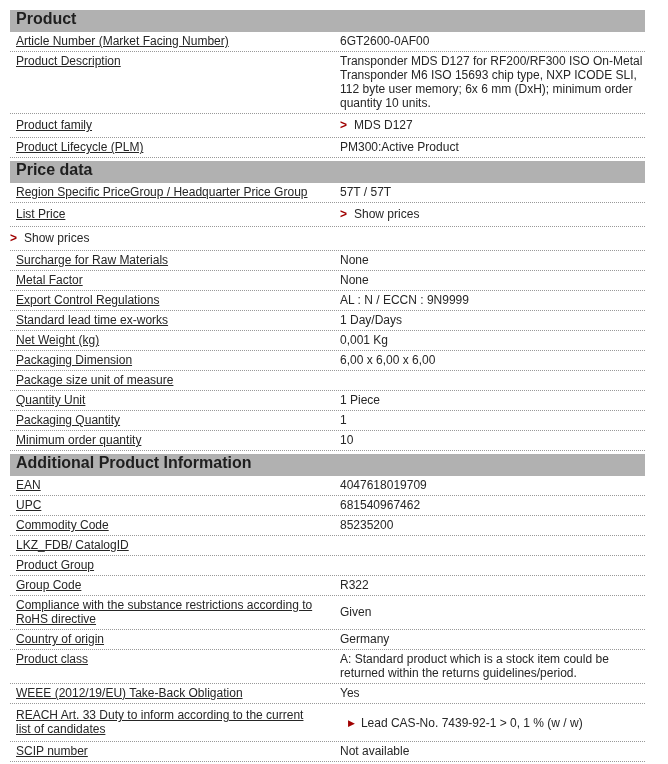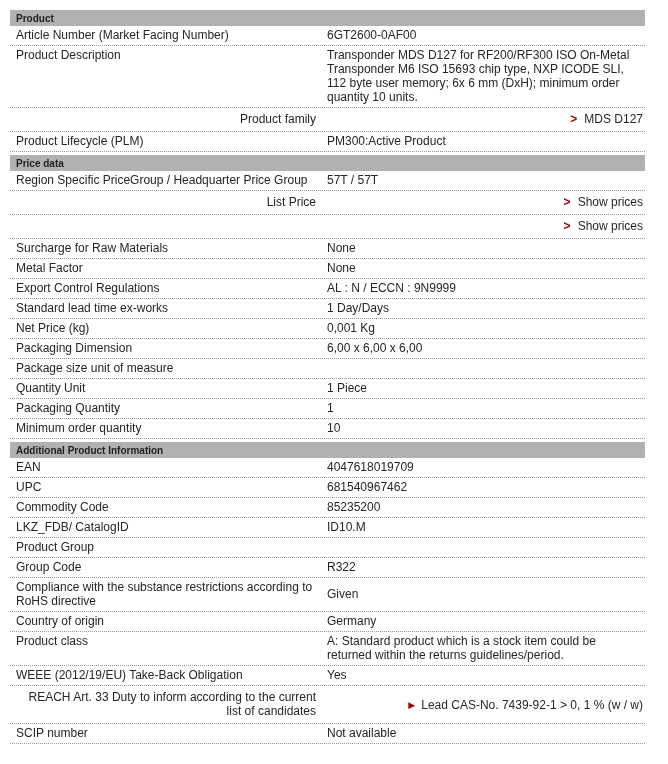--- a/index.html
+++ b/index.html
@@ -17,41 +17,42 @@
   }
   #content {
     padding: 10px 23px 0 10px;
     width: 635px;
     box-sizing: content-box;
   }
   .section-bar {
     background: #b1b1b1;
     color: #1f1f1f;
     font-weight: 700;
-    font-size: 10px;
+    font-size: 16px;
     line-height: 14px;
-    padding: 2px 6px 0 6px;
+    padding: 2px 6px 6px 6px;
     margin-top: 3px;
     box-sizing: border-box;
   }
   .section:first-child .section-bar { margin-top: 0; }
   .row {
     display: flex;
     border-bottom: 1px dotted #999999;
     padding: 2px 0 3px 0;
     min-height: 14px;
   }
-  .row-link { padding: 4px 0 5px 0; text-align: right; }
+  .row-link { padding: 4px 0 5px 0; }
   .row .label {
     flex: none;
     width: 300px;
     padding-left: 6px;
-    padding-right: 11px;
+    padding-right: 24px;
     line-height: 14px;
     align-self: flex-start;
+    text-decoration: underline;
   }
   .row .value {
     flex: 1;
     line-height: 14px;
     align-self: center;
     padding-right: 2px;
   }
   a.link {
     color: inherit;
     text-decoration: none;
@@ -132,21 +133,21 @@
       <div class="section">
         <div class="row">
           <div class="label">Export Control Regulations</div>
           <div class="value">AL : N / ECCN : 9N9999</div>
         </div>
         <div class="row">
           <div class="label">Standard lead time ex-works</div>
           <div class="value">1 Day/Days</div>
         </div>
         <div class="row">
-          <div class="label">Net Price (kg)</div>
+          <div class="label">Net Weight (kg)</div>
           <div class="value">0,001 Kg</div>
         </div>
         <div class="row">
           <div class="label">Packaging Dimension</div>
           <div class="value">6,00 x 6,00 x 6,00</div>
         </div>
         <div class="row">
           <div class="label">Package size unit of measure</div>
         </div>
         <div class="row">
@@ -171,21 +172,20 @@
         <div class="row">
           <div class="label">UPC</div>
           <div class="value">681540967462</div>
         </div>
         <div class="row">
           <div class="label">Commodity Code</div>
           <div class="value">85235200</div>
         </div>
         <div class="row">
           <div class="label">LKZ_FDB/ CatalogID</div>
-          <div class="value">ID10.M</div>
         </div>
         <div class="row">
           <div class="label">Product Group</div>
         </div>
         <div class="row">
           <div class="label">Group Code</div>
           <div class="value">R322</div>
         </div>
         <div class="row">
           <div class="label">Compliance with the substance restrictions according to RoHS directive</div>

